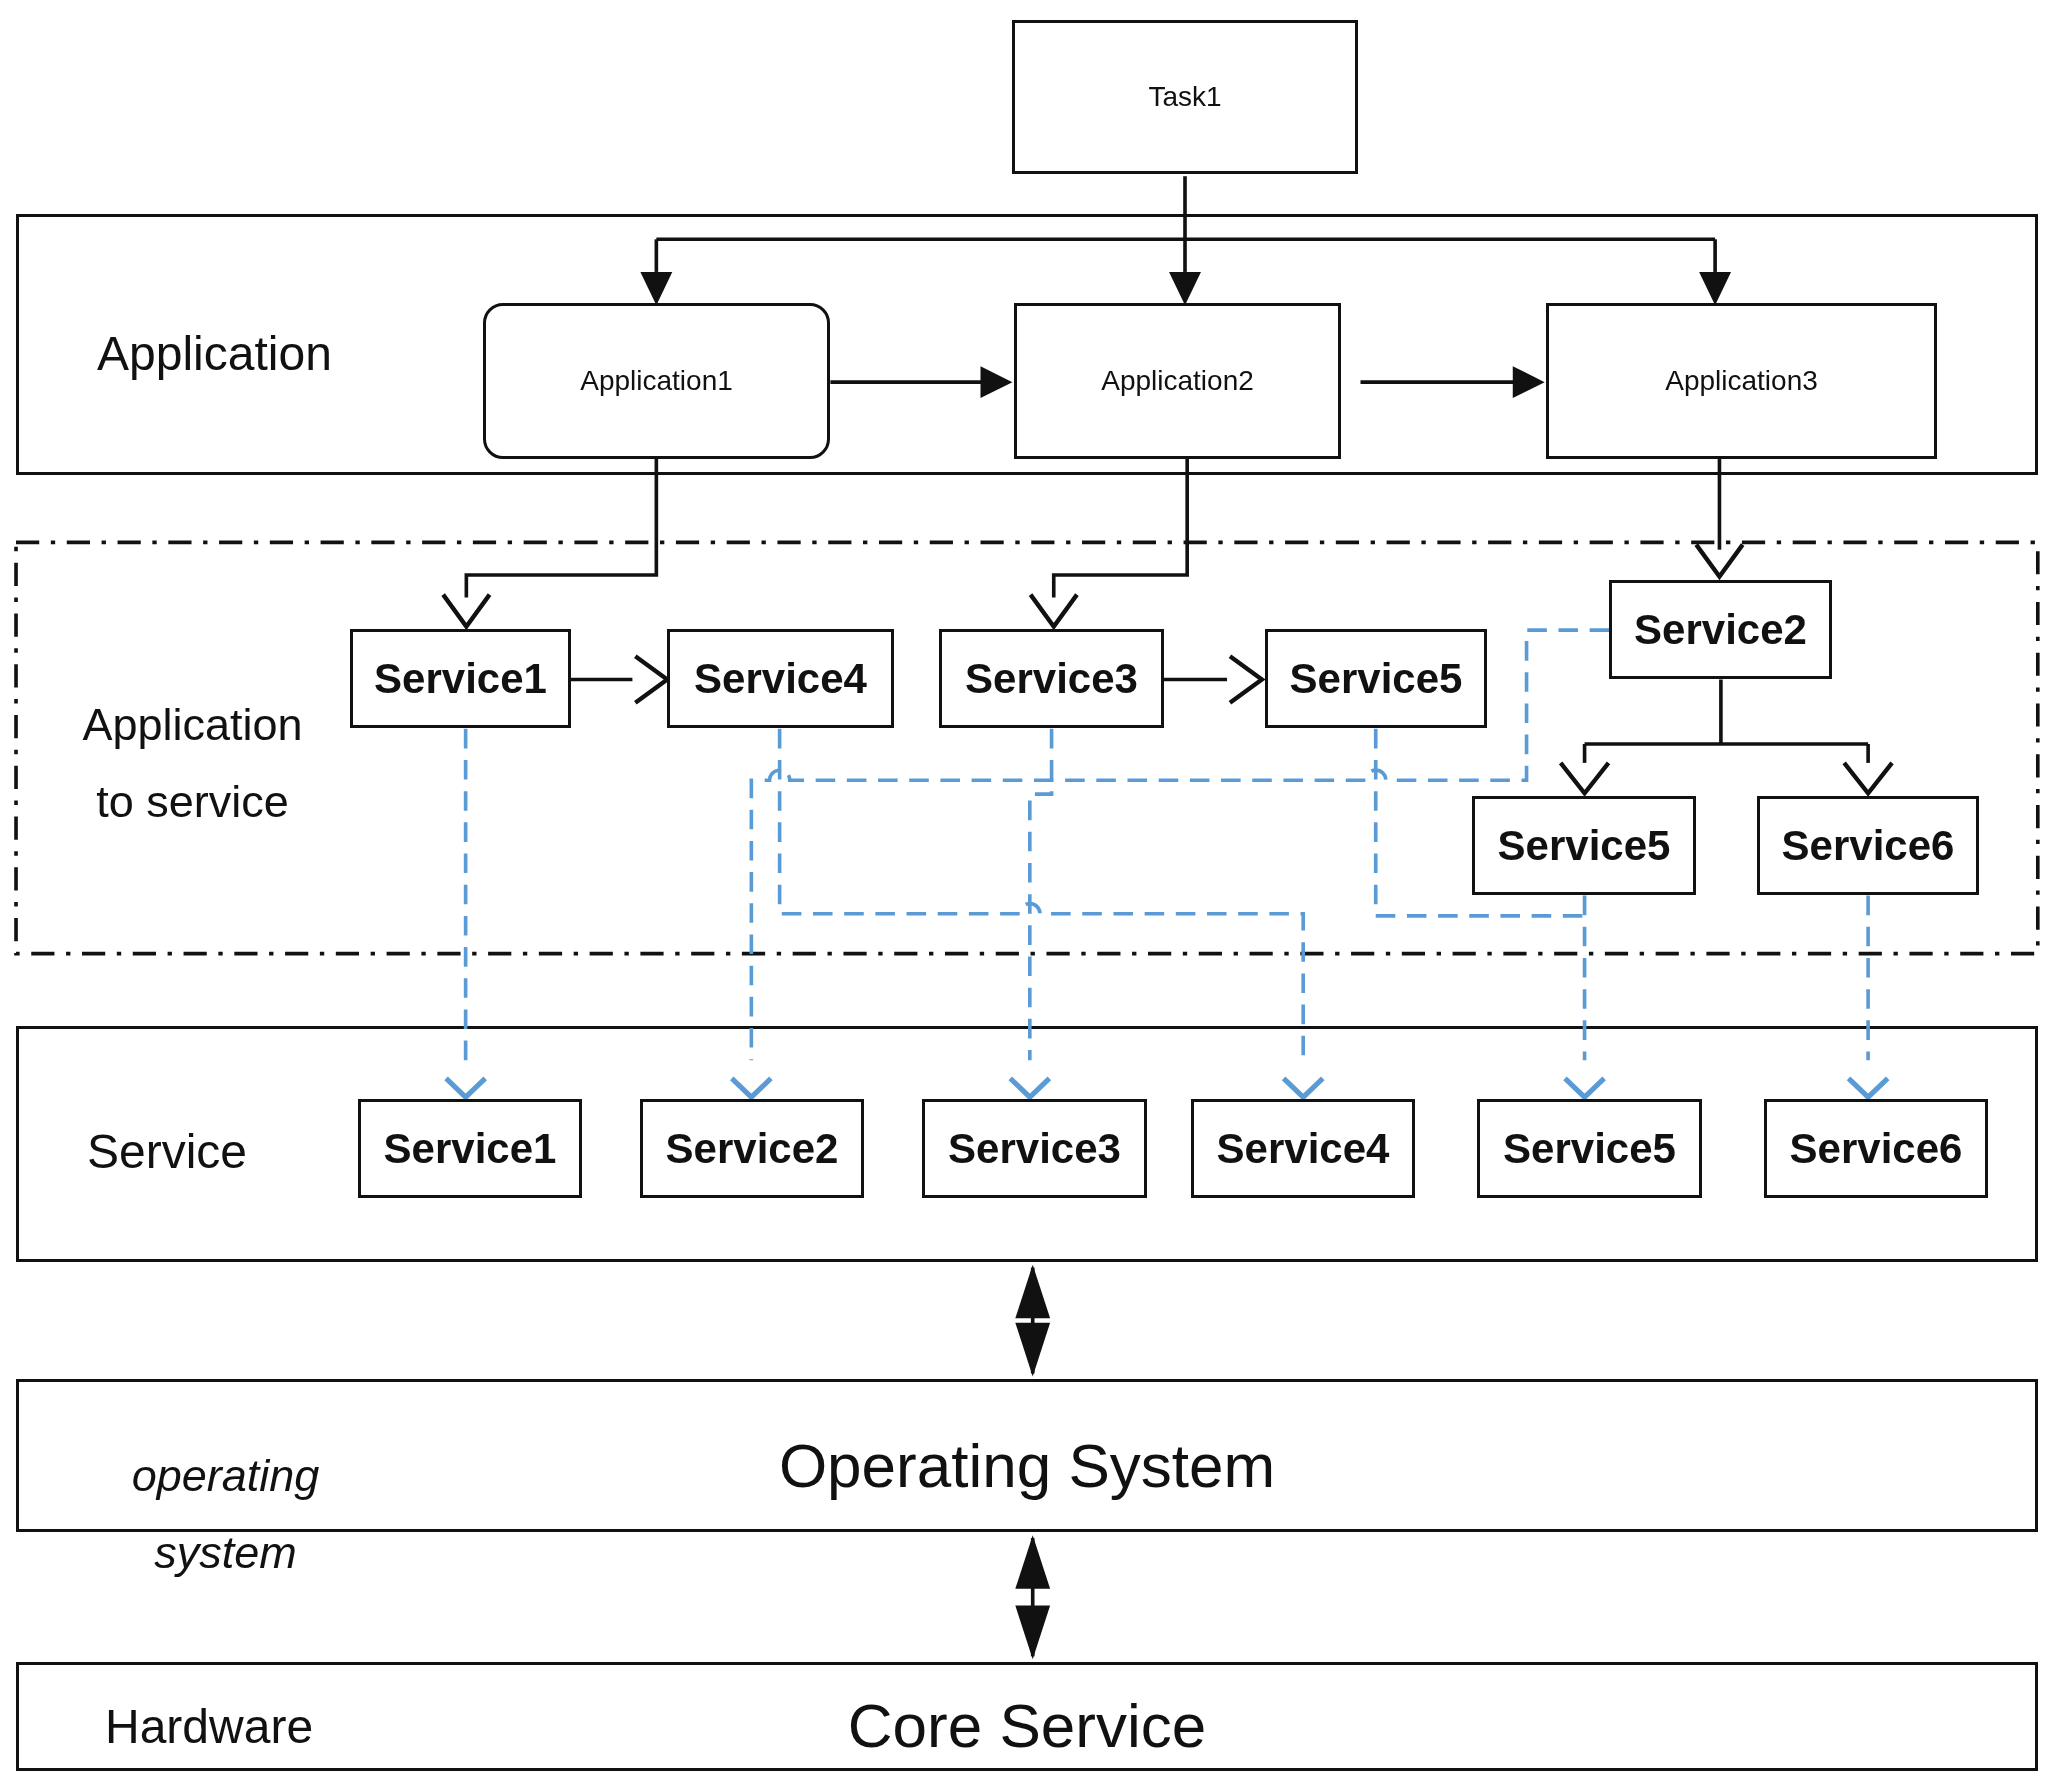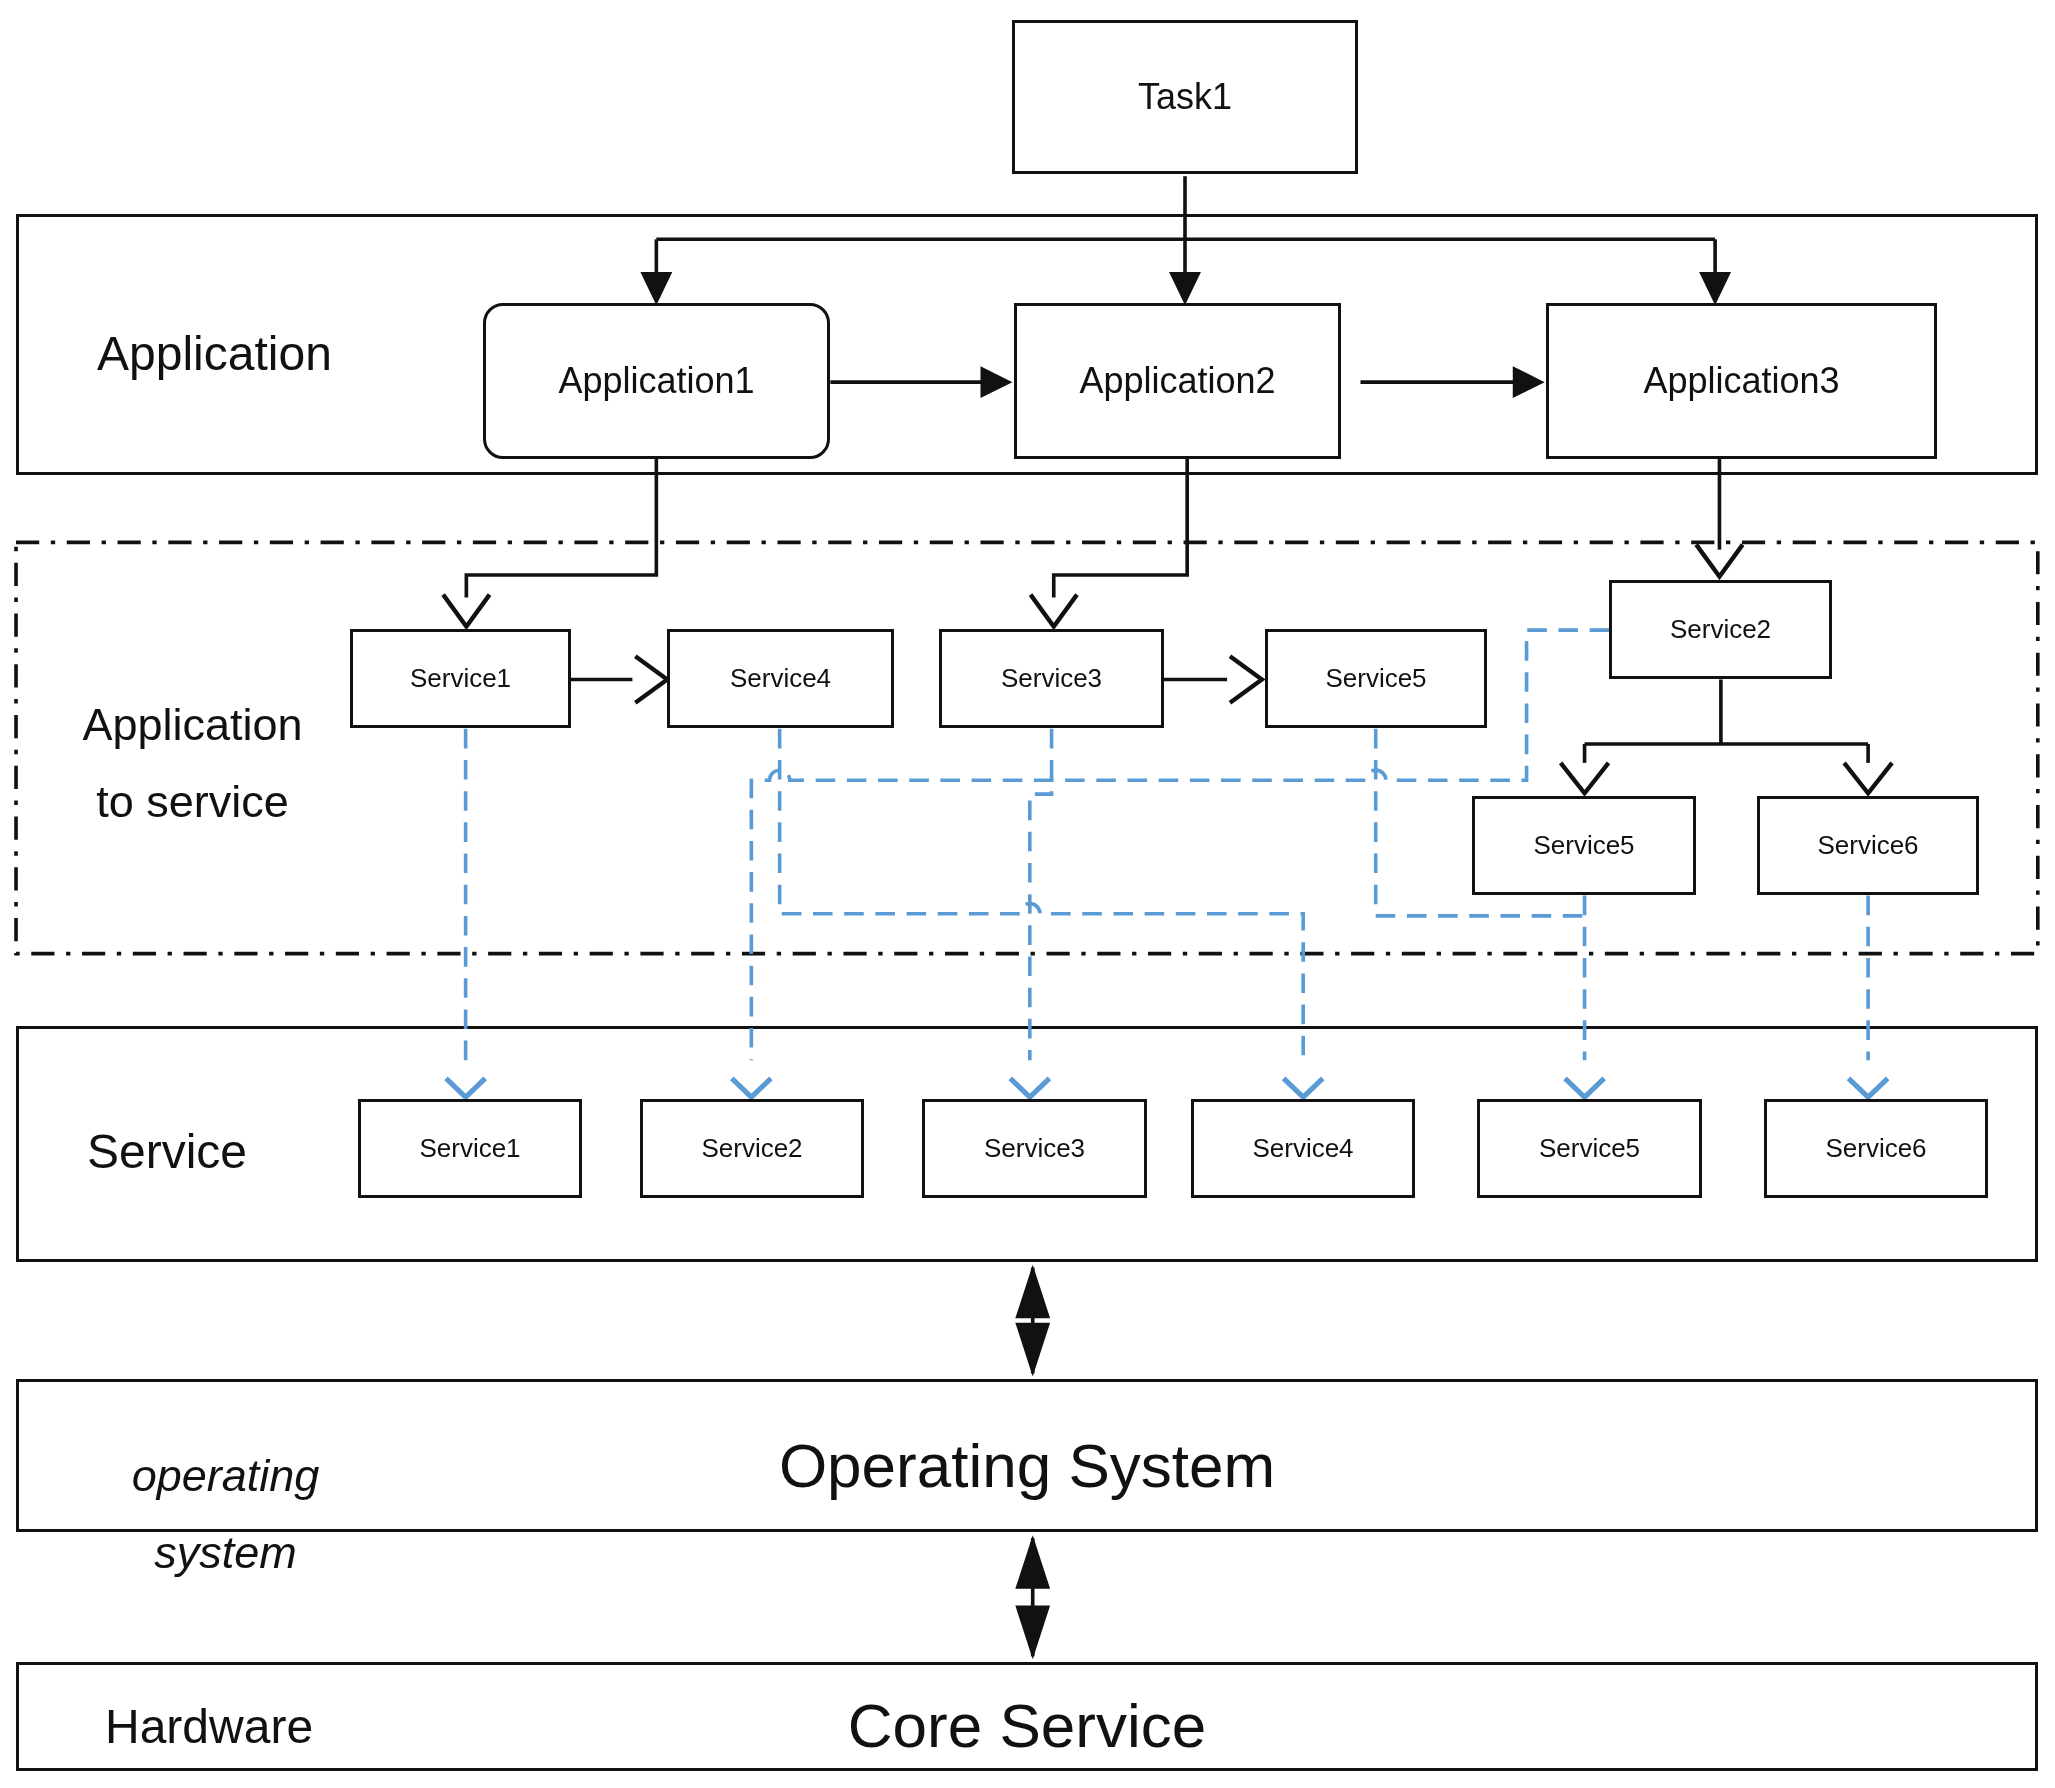--- a/index.html
+++ b/index.html
@@ -8,22 +8,22 @@
     font-family:"Liberation Sans", sans-serif;color:#111111;overflow:hidden;
   }
   .band{position:absolute;left:16px;width:2022px;border:3.6px solid #111111;background:transparent;box-sizing:border-box;}
   .band-label{position:absolute;font-size:48px;color:#111111;white-space:nowrap;}
   .band-label-2line{position:absolute;font-size:45px;line-height:1.7;text-align:center;color:#111111;}
   .center-label{position:absolute;left:16px;width:2022px;text-align:center;font-size:62px;color:#111111;}
   .node{
     position:absolute;border:3.6px solid #111111;background:#ffffff;box-sizing:border-box;
     display:flex;align-items:center;justify-content:center;white-space:nowrap;
   }
-  .node-lg{font-size:36px;}
-  .node-sm{font-size:26px;}
+  .node-lg{font-size:28px;}
+  .node-sm{font-size:42px;font-weight:bold;}
   svg.overlay{position:absolute;left:0;top:0;width:2056px;height:1789px;pointer-events:none;}
   .blk{stroke:#111111;stroke-width:5;fill:none;}
   .blk-thick{stroke:#111111;stroke-width:6;fill:none;}
   .fillblk{fill:#111111;stroke:none;}
   .blue-dash{stroke:#5b9bd5;stroke-width:5;fill:none;stroke-dasharray:27 16;}
   .blue-chev{stroke:#5b9bd5;stroke-width:7;fill:none;}
   .dashdot{stroke:#111111;stroke-width:5;fill:none;stroke-dasharray:32 16 6 16;}
 </style>
 </head>
 <body>

